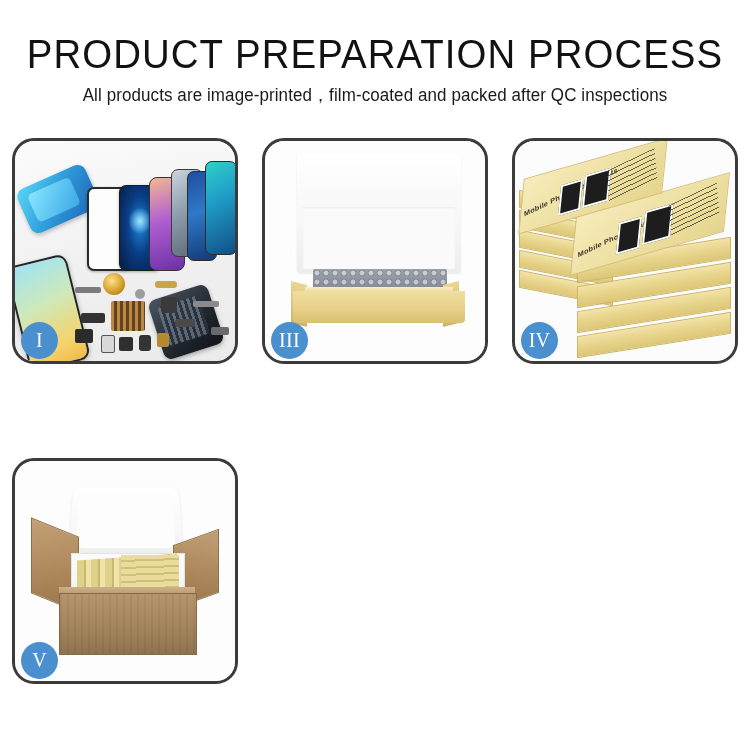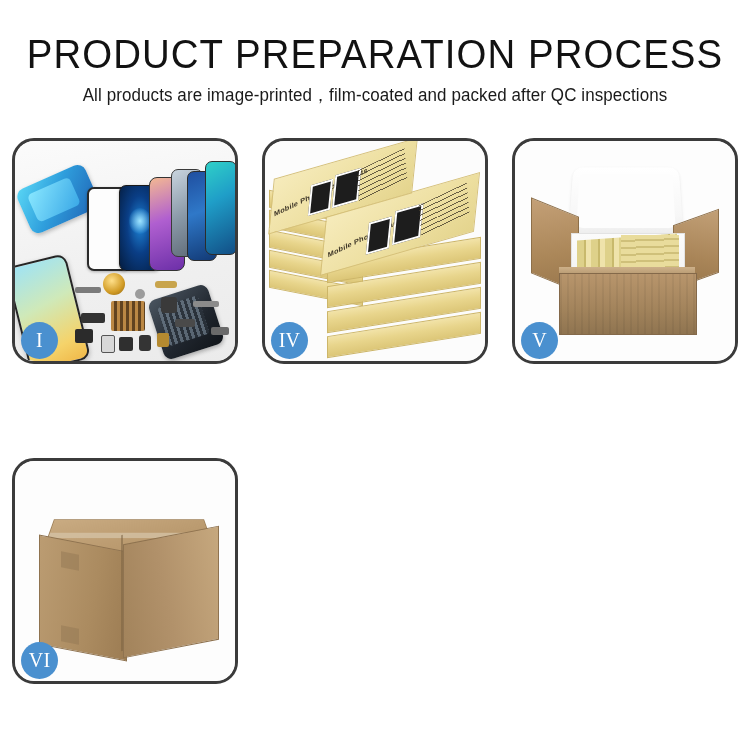--- a/index.html
+++ b/index.html
@@ -462,20 +462,33 @@
       <div class="part p9"></div>
       <div class="part p10"></div>
       <div class="part p11"></div>
       <div class="part p12"></div>
       <div class="part p13"></div>
     </div>
     <div class="step-badge">I</div>
   </div>
 
 
+  <div class="panel">
+    <div class="panel-photo ph3">
+      <div class="flap-l"></div>
+      <div class="flap-r"></div>
+      <div class="foam-back"></div>
+      <div class="grey-wrap"></div>
+      <div class="tray-left-end"></div>
+      <div class="tray-right-end"></div>
+      <div class="tray-inner-rim"></div>
+      <div class="tray-front"></div>
+    </div>
+    <div class="step-badge">III</div>
+  </div>
 
   <div class="panel">
     <div class="panel-photo ph4">
       <div class="stack">
         <div class="bx bl bl5"></div>
         <div class="bx bl bl4"></div>
         <div class="bx bl bl3"></div>
         <div class="bx bl bl2"></div>
         <div class="bx bl bl1"></div>
         <div class="bx fr fr4"></div>
@@ -506,25 +519,14 @@
       <div class="flap-right"></div>
       <div class="inner-foam"></div>
       <div class="ybars"></div>
       <div class="ybars2"></div>
       <div class="box-rim"></div>
       <div class="box-front"></div>
     </div>
     <div class="step-badge">V</div>
   </div>
 
-  <div class="panel">
-    <div class="panel-photo ph6">
-      <div class="c-top"></div>
-      <div class="c-left"></div>
-      <div class="c-right"></div>
-      <div class="c-seam"></div>
-      <div class="tape-a"></div>
-      <div class="tape-b"></div>
-    </div>
-    <div class="step-badge">VI</div>
-  </div>
 
 </div>
 
 </body></html>

